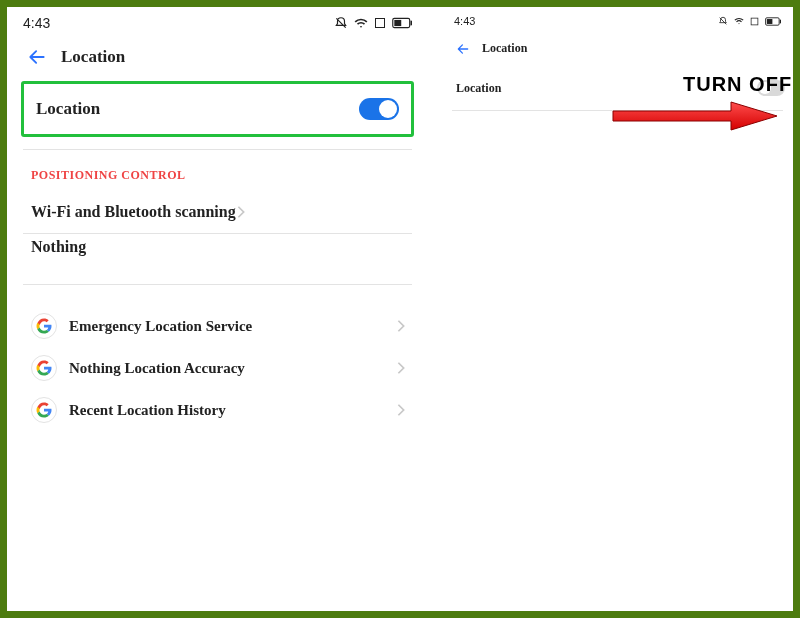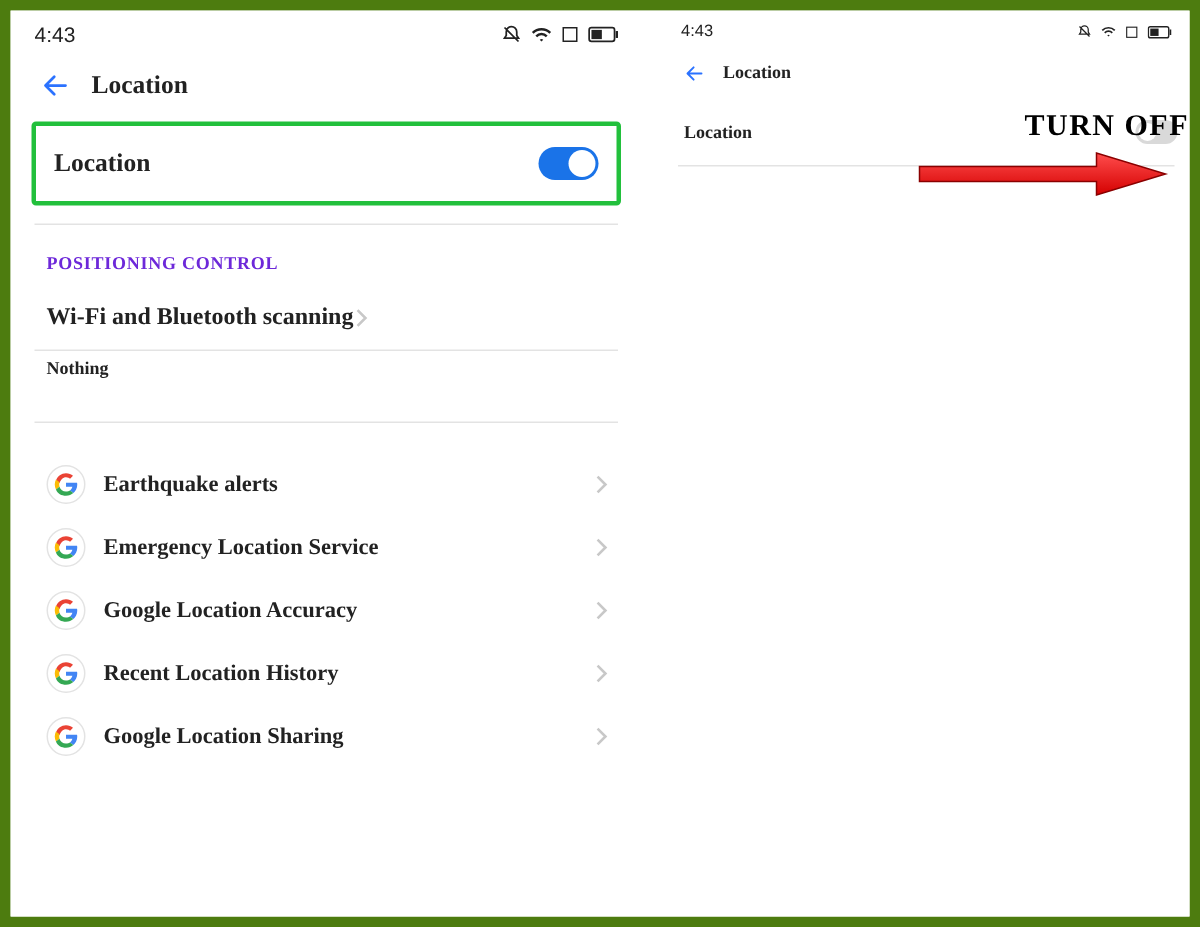--- a/index.html
+++ b/index.html
@@ -36,36 +36,36 @@
   .toggle .knob { position: absolute; top: 2px; right: 2px; width: 18px; height: 18px; border-radius: 50%; background: #fff; }
   .toggle.off { width: 28px; height: 16px; background: #d9d9d9; }
   .toggle.off .knob { top: 2px; left: 2px; width: 12px; height: 12px; }
 
   .divider { height: 1px; background: #e3e3e3; margin: 0 16px; }
   .mt12 { margin-top: 12px; }
   .mt16 { margin-top: 16px; }
   .right .divider { margin: 0 24px; }
 
   
-  .section-header { font-family: "Comic Sans MS", cursive; font-variant: small-caps; text-transform: uppercase; letter-spacing: 0.5px; font-size: 12px; color: #6d28d9; padding: 18px 24px 10px 24px; font-weight: 600; }
+  .section-header { font-family: "Comic Sans MS", cursive; font-variant: small-caps; text-transform: uppercase; letter-spacing: 0.5px; font-size: 12px; color: #ef4444; padding: 18px 24px 10px 24px; font-weight: 600; }
 
   
   .nav-row { display: flex; align-items: center; justify-content: flex-start; padding: 10px 22px 12px 24px; cursor: pointer; }
   .nav-row .label { font-size: 16px; font-weight: 600; }
   .chevron { color: #c8c8c8; }
-  .plain-row { padding: 4px 24px 16px 24px; font-size: 12px; font-weight: 600; }
+  .plain-row { padding: 4px 24px 16px 24px; font-size: 16px; font-weight: 600; }
 
   
   .g-list { padding: 4px 12px 0 12px; }
   .g-row { display: flex; align-items: center; gap: 12px; padding: 8px 10px 8px 12px; cursor: pointer; }
   .g-icon { width: 26px; height: 26px; border-radius: 50%; background: #fff; border: 1px solid #e3e3e3; display: flex; align-items: center; justify-content: center; flex-shrink: 0; }
   .g-row .label { flex: 1; font-size: 15px; font-weight: 600; }
 
   
-  .annotation-label { position: absolute; font-family: Liberation Serif, serif; font-weight: 900; font-size: 20px; color: #000; letter-spacing: 1px; }
+  .annotation-label { position: absolute; font-family: Liberation Sans, sans-serif; font-weight: 900; font-size: 20px; color: #000; letter-spacing: 1px; }
   .annotation-arrow { position: absolute; }
 
   svg { display: block; }
 </style>
 </head>
 <body>
 
 <div class="canvas">
 
   <div class="screen left">
@@ -137,85 +137,53 @@
     <div class="g-list mt16">
       <div class="g-row">
         <span class="g-icon">
           <svg width="16" height="16" viewBox="0 0 48 48">
               <path fill="#EA4335" d="M24 9.5c3.9 0 6.6 1.7 8.1 3.1l5.9-5.9C34.5 3.4 29.8 1.5 24 1.5 14.8 1.5 7 7.5 3.9 16l7.2 5.6C12.8 15 17.9 9.5 24 9.5z"></path>
               <path fill="#4285F4" d="M46.5 24.5c0-1.6-.1-2.8-.4-4H24v8h12.7c-.5 3-2.3 5.6-5 7.3l7 5.4c4.4-4 7.8-10 7.8-16.7z"></path>
               <path fill="#FBBC05" d="M11.1 28.4A14.6 14.6 0 0 1 10.3 24c0-1.5.3-3 .8-4.4L3.9 14A23 23 0 0 0 1.5 24c0 3.6.9 7 2.4 10l7.2-5.6z"></path>
               <path fill="#34A853" d="M24 46.5c6 0 11-2 14.7-5.3l-7-5.4c-2 1.3-4.6 2.2-7.7 2.2-6.1 0-11.2-4-13-9.6L3.9 34C7 42.5 14.8 46.5 24 46.5z"></path>
             </svg>
         </span>
-        <span class="label">Earthquake alerts</span>
+        <span class="label">Emergency Location Service</span>
         <span class="chevron">
             <svg width="10" height="14" viewBox="0 0 10 16">
               <path fill="none" stroke="#c8c8c8" stroke-width="2" d="M2 2l6 6-6 6"></path>
             </svg>
           </span>
       </div>
       <div class="g-row">
         <span class="g-icon">
           <svg width="16" height="16" viewBox="0 0 48 48">
               <path fill="#EA4335" d="M24 9.5c3.9 0 6.6 1.7 8.1 3.1l5.9-5.9C34.5 3.4 29.8 1.5 24 1.5 14.8 1.5 7 7.5 3.9 16l7.2 5.6C12.8 15 17.9 9.5 24 9.5z"></path>
               <path fill="#4285F4" d="M46.5 24.5c0-1.6-.1-2.8-.4-4H24v8h12.7c-.5 3-2.3 5.6-5 7.3l7 5.4c4.4-4 7.8-10 7.8-16.7z"></path>
               <path fill="#FBBC05" d="M11.1 28.4A14.6 14.6 0 0 1 10.3 24c0-1.5.3-3 .8-4.4L3.9 14A23 23 0 0 0 1.5 24c0 3.6.9 7 2.4 10l7.2-5.6z"></path>
               <path fill="#34A853" d="M24 46.5c6 0 11-2 14.7-5.3l-7-5.4c-2 1.3-4.6 2.2-7.7 2.2-6.1 0-11.2-4-13-9.6L3.9 34C7 42.5 14.8 46.5 24 46.5z"></path>
             </svg>
         </span>
-        <span class="label">Emergency Location Service</span>
+        <span class="label">Nothing Location Accuracy</span>
         <span class="chevron">
             <svg width="10" height="14" viewBox="0 0 10 16">
               <path fill="none" stroke="#c8c8c8" stroke-width="2" d="M2 2l6 6-6 6"></path>
             </svg>
           </span>
       </div>
       <div class="g-row">
         <span class="g-icon">
           <svg width="16" height="16" viewBox="0 0 48 48">
               <path fill="#EA4335" d="M24 9.5c3.9 0 6.6 1.7 8.1 3.1l5.9-5.9C34.5 3.4 29.8 1.5 24 1.5 14.8 1.5 7 7.5 3.9 16l7.2 5.6C12.8 15 17.9 9.5 24 9.5z"></path>
               <path fill="#4285F4" d="M46.5 24.5c0-1.6-.1-2.8-.4-4H24v8h12.7c-.5 3-2.3 5.6-5 7.3l7 5.4c4.4-4 7.8-10 7.8-16.7z"></path>
               <path fill="#FBBC05" d="M11.1 28.4A14.6 14.6 0 0 1 10.3 24c0-1.5.3-3 .8-4.4L3.9 14A23 23 0 0 0 1.5 24c0 3.6.9 7 2.4 10l7.2-5.6z"></path>
               <path fill="#34A853" d="M24 46.5c6 0 11-2 14.7-5.3l-7-5.4c-2 1.3-4.6 2.2-7.7 2.2-6.1 0-11.2-4-13-9.6L3.9 34C7 42.5 14.8 46.5 24 46.5z"></path>
             </svg>
         </span>
-        <span class="label">Google Location Accuracy</span>
-        <span class="chevron">
-            <svg width="10" height="14" viewBox="0 0 10 16">
-              <path fill="none" stroke="#c8c8c8" stroke-width="2" d="M2 2l6 6-6 6"></path>
-            </svg>
-          </span>
-      </div>
-      <div class="g-row">
-        <span class="g-icon">
-          <svg width="16" height="16" viewBox="0 0 48 48">
-              <path fill="#EA4335" d="M24 9.5c3.9 0 6.6 1.7 8.1 3.1l5.9-5.9C34.5 3.4 29.8 1.5 24 1.5 14.8 1.5 7 7.5 3.9 16l7.2 5.6C12.8 15 17.9 9.5 24 9.5z"></path>
-              <path fill="#4285F4" d="M46.5 24.5c0-1.6-.1-2.8-.4-4H24v8h12.7c-.5 3-2.3 5.6-5 7.3l7 5.4c4.4-4 7.8-10 7.8-16.7z"></path>
-              <path fill="#FBBC05" d="M11.1 28.4A14.6 14.6 0 0 1 10.3 24c0-1.5.3-3 .8-4.4L3.9 14A23 23 0 0 0 1.5 24c0 3.6.9 7 2.4 10l7.2-5.6z"></path>
-              <path fill="#34A853" d="M24 46.5c6 0 11-2 14.7-5.3l-7-5.4c-2 1.3-4.6 2.2-7.7 2.2-6.1 0-11.2-4-13-9.6L3.9 34C7 42.5 14.8 46.5 24 46.5z"></path>
-            </svg>
-        </span>
         <span class="label">Recent Location History</span>
-        <span class="chevron">
-            <svg width="10" height="14" viewBox="0 0 10 16">
-              <path fill="none" stroke="#c8c8c8" stroke-width="2" d="M2 2l6 6-6 6"></path>
-            </svg>
-          </span>
-      </div>
-      <div class="g-row">
-        <span class="g-icon">
-          <svg width="16" height="16" viewBox="0 0 48 48">
-              <path fill="#EA4335" d="M24 9.5c3.9 0 6.6 1.7 8.1 3.1l5.9-5.9C34.5 3.4 29.8 1.5 24 1.5 14.8 1.5 7 7.5 3.9 16l7.2 5.6C12.8 15 17.9 9.5 24 9.5z"></path>
-              <path fill="#4285F4" d="M46.5 24.5c0-1.6-.1-2.8-.4-4H24v8h12.7c-.5 3-2.3 5.6-5 7.3l7 5.4c4.4-4 7.8-10 7.8-16.7z"></path>
-              <path fill="#FBBC05" d="M11.1 28.4A14.6 14.6 0 0 1 10.3 24c0-1.5.3-3 .8-4.4L3.9 14A23 23 0 0 0 1.5 24c0 3.6.9 7 2.4 10l7.2-5.6z"></path>
-              <path fill="#34A853" d="M24 46.5c6 0 11-2 14.7-5.3l-7-5.4c-2 1.3-4.6 2.2-7.7 2.2-6.1 0-11.2-4-13-9.6L3.9 34C7 42.5 14.8 46.5 24 46.5z"></path>
-            </svg>
-        </span>
-        <span class="label">Google Location Sharing</span>
         <span class="chevron">
             <svg width="10" height="14" viewBox="0 0 10 16">
               <path fill="none" stroke="#c8c8c8" stroke-width="2" d="M2 2l6 6-6 6"></path>
             </svg>
           </span>
       </div>
     </div>
   </div>
 
   <div class="screen right">

